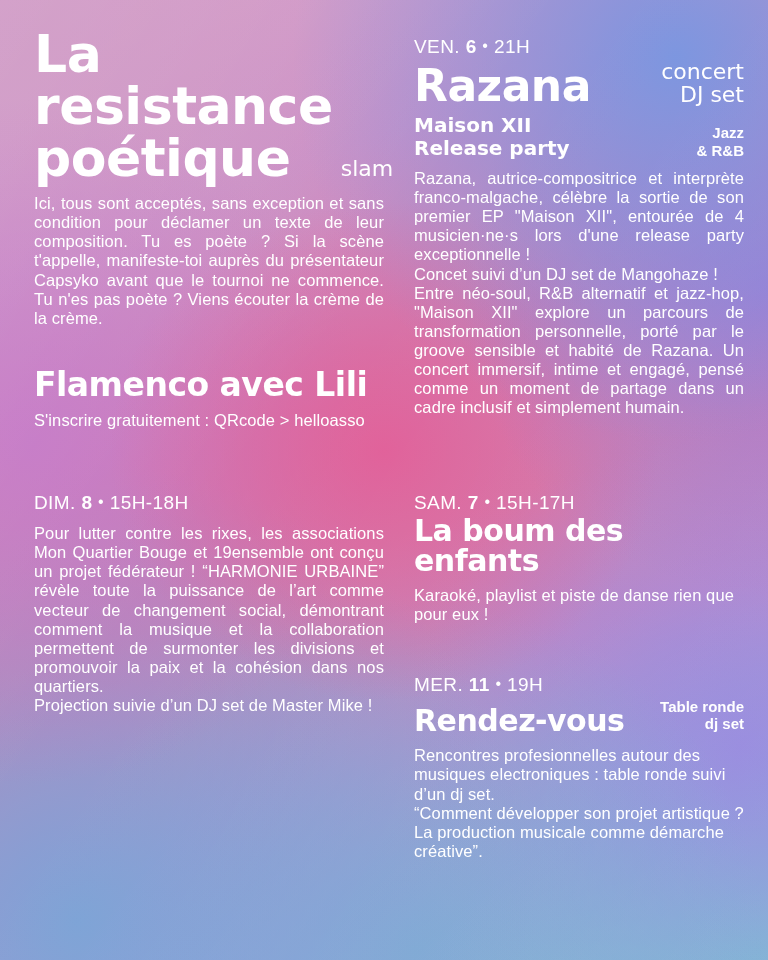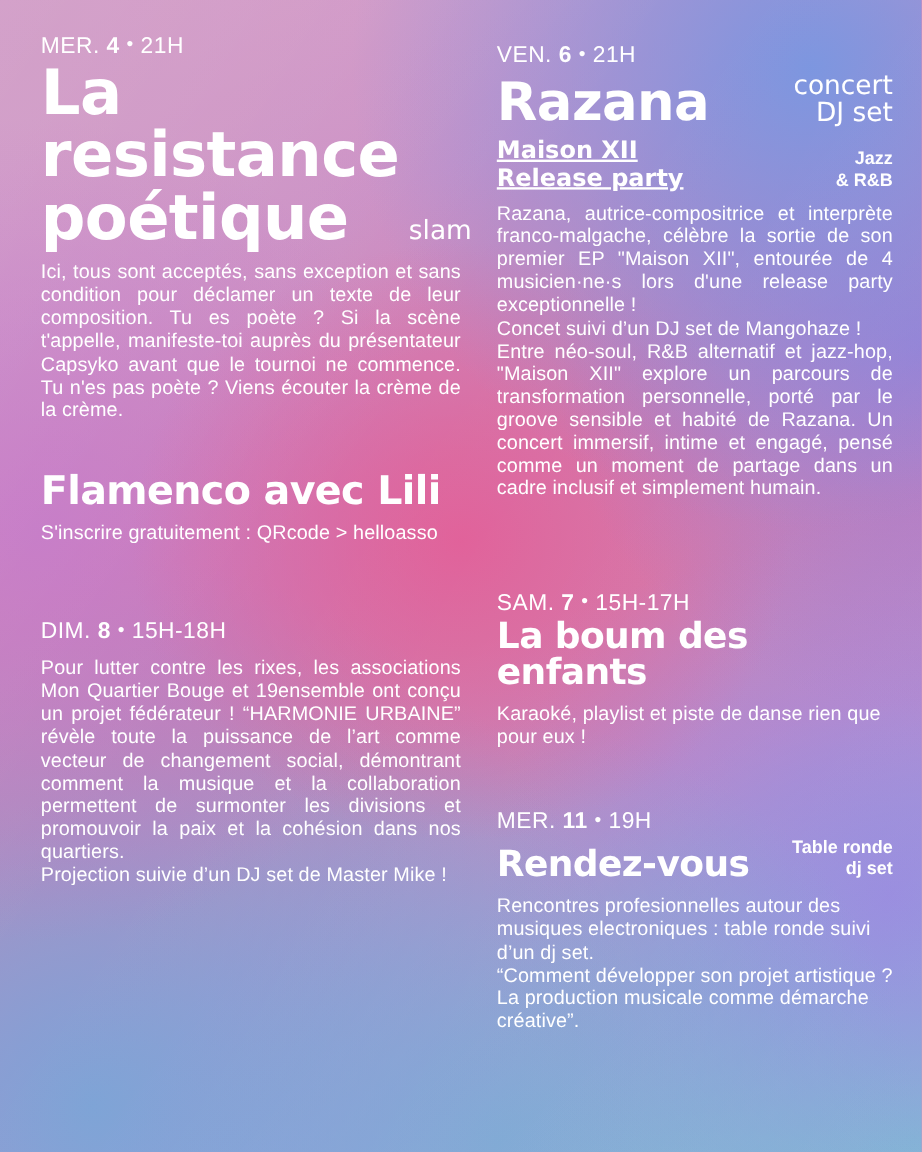--- a/index.html
+++ b/index.html
@@ -101,21 +101,20 @@
     white-space: nowrap;
   }
   .tag-block { text-align: right; padding-bottom: 2px; }
 
   .subtitle {
     font-family: "DejaVu Sans", sans-serif;
     font-weight: bold;
     font-size: 20px;
     line-height: 1.12;
     margin-top: 6px;
-    text-decoration: underline;
   }
 
   .body {
     font-size: 16.5px;
     line-height: 1.16;
     text-align: justify;
     margin-top: 10px;
     letter-spacing: 0.1px;
   }
   .body.nj { text-align: left; }
@@ -130,26 +129,20 @@
 
 <div id="bg">
   <div id="bg-veil"></div>
 </div>
 
 <div class="page">
 
   <div class="col col-left">
 
     <div class="event">
-      <div class="meta">
-        <span>MER.</span>
-        <span class="d">4</span>
-        <span class="dot">•</span>
-        <span>21H</span>
-      </div>
       <div class="title-row">
         <div class="title t-huge">La resistance poétique</div>
         <div class="tag">slam</div>
       </div>
       <div class="body">Ici, tous sont acceptés, sans exception et sans condition pour déclamer un texte de leur composition. Tu es poète ? Si la scène t'appelle, manifeste-toi auprès du présentateur Capsyko avant que le tournoi ne commence. Tu n'es pas poète ? Viens écouter la crème de la crème.</div>
     </div>
 
     <div class="spacer-18"></div>
 
     <div class="event">

